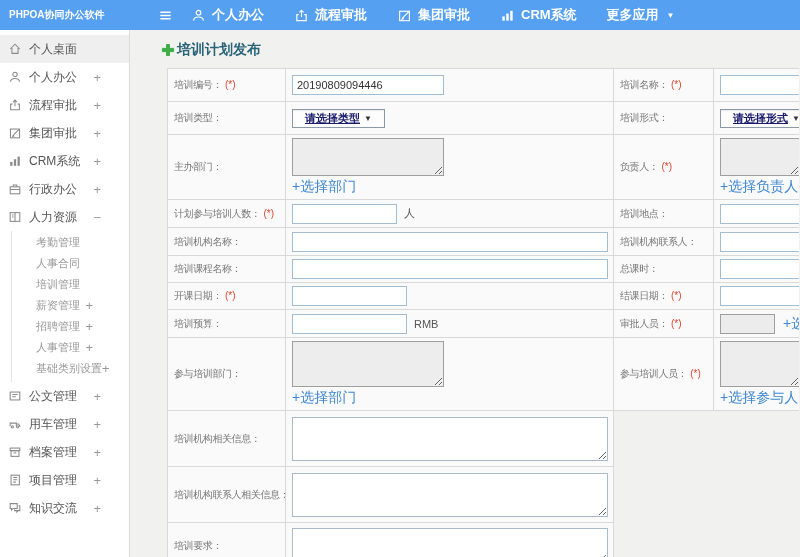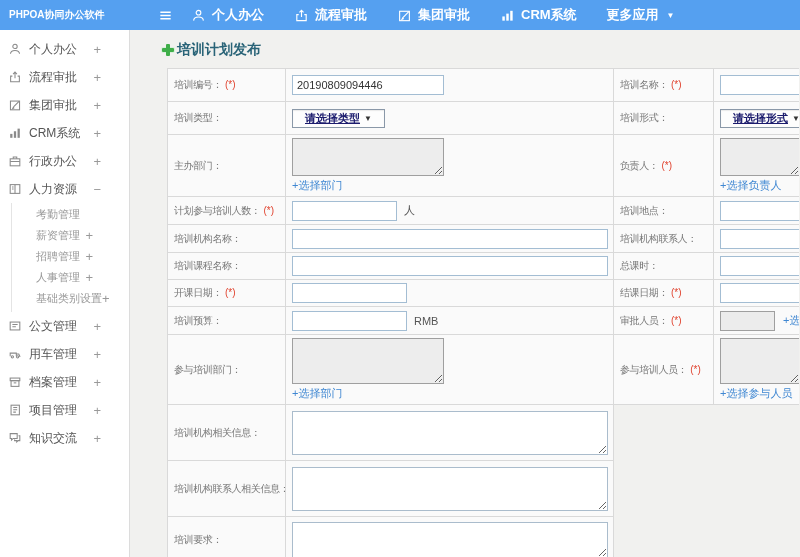--- a/index.html
+++ b/index.html
@@ -47,21 +47,21 @@
   .frm td.ghost { border:none; background:transparent; }
   tr.h33 > td { height:33px; } tr.h59 > td { height:59px; } tr.h28 > td { height:28px; }
   tr.h27 > td { height:27px; } tr.h64 > td { height:64px;margin-left:17px; } tr.h55 > td { height:56px; }
   tr.h46 > td { height:46px; }
 
   .req { color:#e0422e; font-size:10px; margin-left:3px; letter-spacing:0; }
   .txt { height:20px; border:1px solid #a3bdd3; background:#fff; font-size:11px; padding:0 4px; font-family:inherit; color:#333; vertical-align:middle; }
   .txt.gray { background:#ececec; border-color:#9f9f9f; }
   textarea.ta { display:block; border:1px solid #9f9f9f; background:#ededed; font-family:inherit; font-size:11px; overflow:hidden; }
   textarea.ta.white { background:#fff; border-color:#aabccc; }
-  .link { color:#3f87d2; font-size:11px; cursor:pointer; text-decoration:none; display:inline-block; margin-top:2px; white-space:nowrap; }
+  .link { color:#3f87d2; font-size:14px; cursor:pointer; text-decoration:none; display:inline-block; margin-top:2px; white-space:nowrap; }
   .inline-link { margin:0 0 0 8px; vertical-align:middle; }
   .select { display:inline-flex; align-items:center; border:1px solid #8a98a8; background:#fdfdfd; padding:1px 12px; cursor:pointer; box-shadow:inset 0 1px 1px rgba(0,0,0,.08); }
   .select .sval { font-size:11px; color:#1c1c6e; text-decoration:underline; font-weight:bold; }
   .select .scaret { font-size:8px; color:#333; margin-left:4px; }
   .unit { margin-left:7px; font-size:11px; color:#555; vertical-align:middle; }
 </style>
 </head>
 <body>
 
 <svg width="0" height="0" style="position:absolute" aria-hidden="true">
@@ -157,20 +157,26 @@
     <div class="nav-item">
       <span>更多应用</span>
       <span class="caret">▼</span>
     </div>
   </div>
 </div>
 
 <div class="wrap">
 
   <div class="sidebar">
+    <div class="s-item active">
+      <svg class="ic">
+          <use href="#i-home"></use>
+        </svg>
+      <span class="s-label">个人桌面</span>
+    </div>
     <div class="s-item">
       <svg class="ic">
           <use href="#i-user"></use>
         </svg>
       <span class="s-label">个人办公</span>
       <span class="s-plus">+</span>
     </div>
     <div class="s-item">
       <svg class="ic">
           <use href="#i-upload"></use>
@@ -202,20 +208,26 @@
     <div class="s-item">
       <svg class="ic">
           <use href="#i-book"></use>
         </svg>
       <span class="s-label">人力资源</span>
       <span class="s-plus">−</span>
     </div>
     <div class="s-sub">
       <div class="s-subitem">
         <span class="s-label">考勤管理</span>
+      </div>
+      <div class="s-subitem">
+        <span class="s-label">人事合同</span>
+      </div>
+      <div class="s-subitem">
+        <span class="s-label">培训管理</span>
       </div>
       <div class="s-subitem">
         <span class="s-label">薪资管理</span>
         <span class="s-plus">+</span>
       </div>
       <div class="s-subitem">
         <span class="s-label">招聘管理</span>
         <span class="s-plus">+</span>
       </div>
       <div class="s-subitem">

